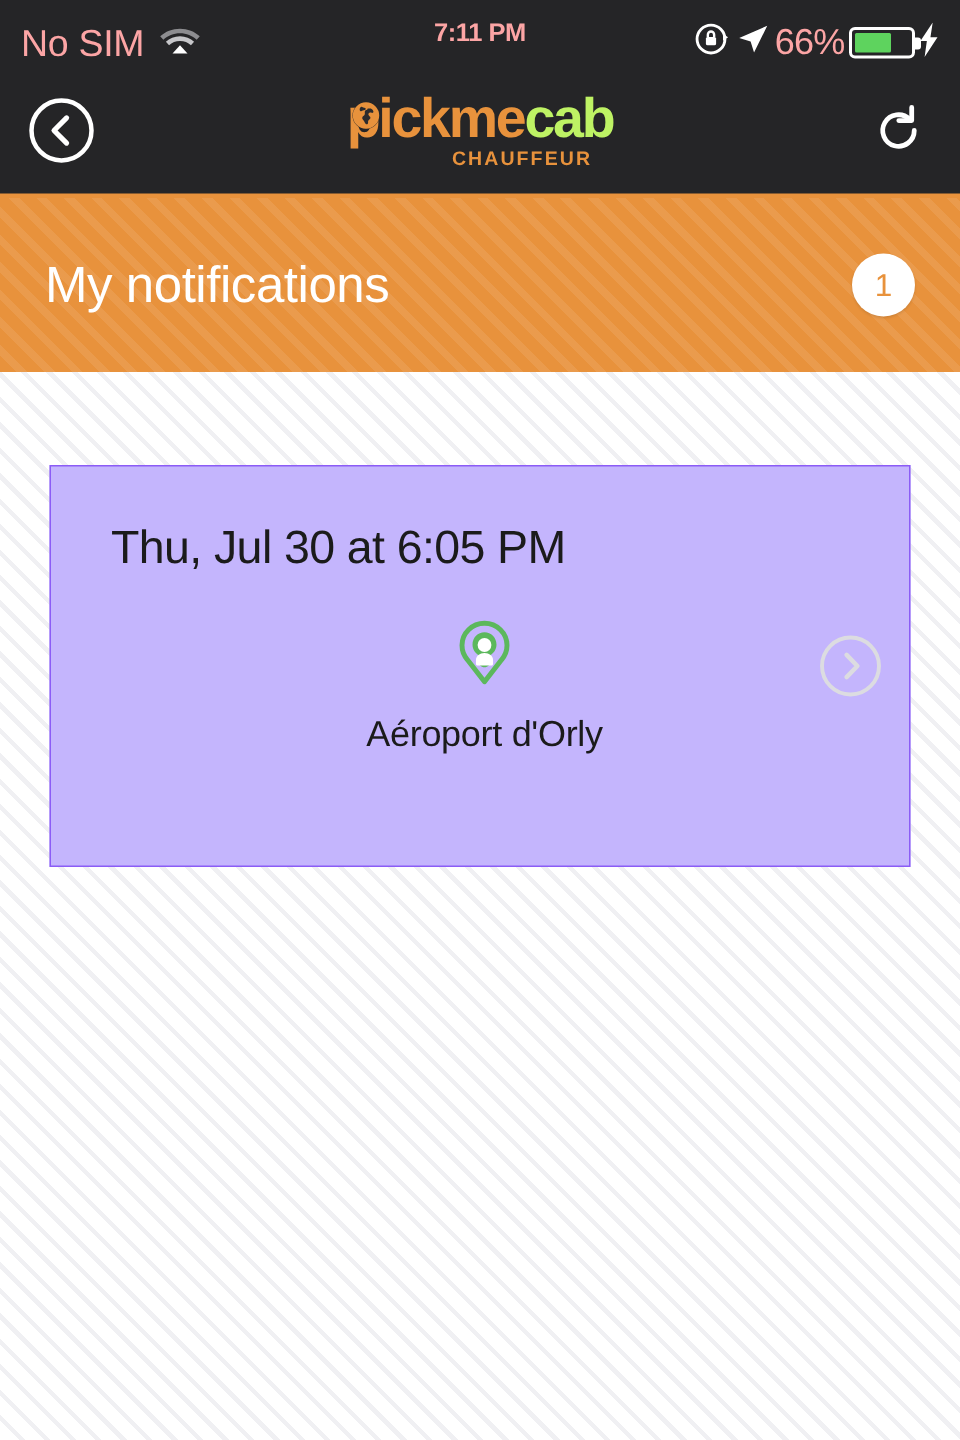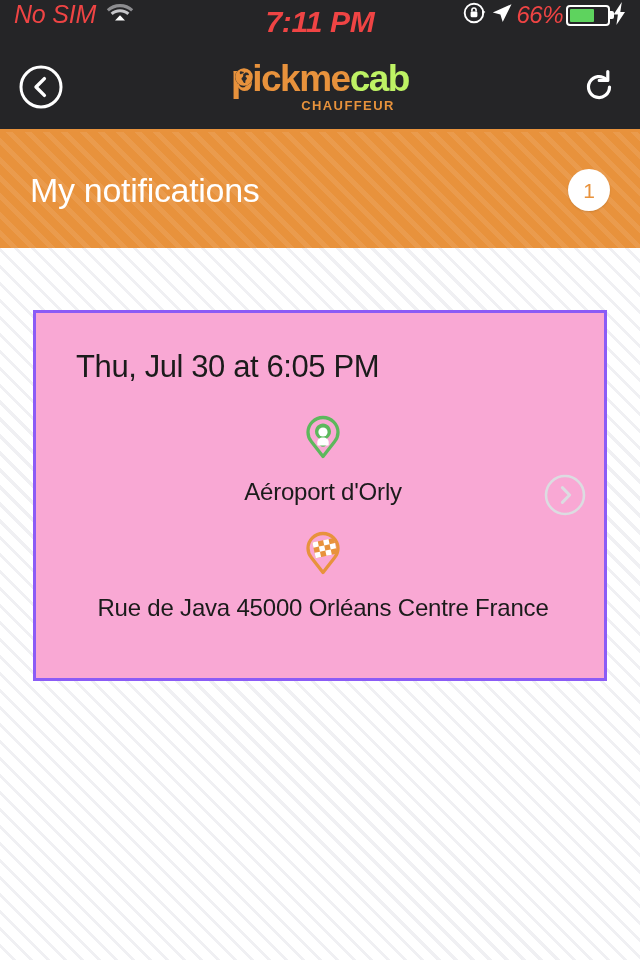--- a/index.html
+++ b/index.html
@@ -21,34 +21,33 @@
         45deg,
         #ffffff 0px, #ffffff 9px,
         #f0f0f3 9px, #f0f0f3 12px);
   }
 
   
   #status-bar {
     position:relative;
     height:44px;
     background:#252527;
-    color:#ef4444;
+    color:#fca5a5;
     display:flex;
-    align-items:flex-start;
+    align-items:flex-end;
     padding:0 14px;
-    font-style:italic;
   }
   #status-left { display:flex; align-items:center; gap:10px; }
   #status-carrier { font-size:25px; letter-spacing:-0.2px; font-weight:400; }
   #status-center {
     position:absolute; left:0; right:0; top:0; bottom:0;
     display:flex; align-items:center; justify-content:center;
     pointer-events:none;
   }
-  #status-time { font-size:30px; font-weight:700; letter-spacing:-0.3px; }
+  #status-time { font-size:17px; font-weight:700; letter-spacing:-0.3px; }
   #status-right {
     margin-left:auto; display:flex; align-items:center; gap:3px;
     position:relative; z-index:2;
   }
   #status-battery-text { font-size:24px; letter-spacing:-0.5px; }
 
   .batt-shell {
     width:44px; height:21px;
     border:2px solid #ffffff; border-radius:4px;
     position:relative; display:flex; align-items:center;
@@ -119,22 +118,22 @@
     box-shadow:0 1px 2px rgba(0,0,0,0.12);
   }
 
   
   #content {
     position:relative;
     padding:62px 33px 0 33px;
   }
   #notification-card {
     position:relative;
-    background:#f9a8d4;
-    border:3px solid #8b5cf6;
+    background:#c4b5fd;
+    border:1px solid #8b5cf6;
     min-height:268px;
     padding:36px 34px 30px 40px;
   }
   #card-date {
     font-size:31px; color:#1b1b1b; letter-spacing:-0.4px;
     margin-bottom:30px;
   }
   .addr-row {
     display:flex; align-items:center;
     gap:20px; margin-bottom:26px;flex-direction:column;
@@ -252,35 +251,20 @@
     <div class="addr-row">
       <svg class="pin-icon" viewBox="0 0 40 44">
         <path d="M20 2.5c-8.3 0-15 6.6-15 14.7 0 3.6 1.3 6.9 3.5 9.5L20 41.5l11.5-14.8c2.2-2.6 3.5-5.9 3.5-9.5 0-8.1-6.7-14.7-15-14.7z" fill="none" stroke="#5cb85c" stroke-width="3.3" stroke-linejoin="round"></path>
         <path d="M20 8.5c4.4 0 8 3.6 8 8.1 0 3-1.6 5.6-4 7v4.2c0 2.2-1.8 4-4 4s-4-1.8-4-4v-4.2c-2.4-1.4-4-4-4-7 0-4.5 3.6-8.1 8-8.1z" fill="#5cb85c"></path>
         <circle cx="20" cy="17" r="4.6" fill="#ffffff"></circle>
         <path d="M20 22.4c3.2 0 5.7 2.1 5.7 4.6v2.6c0 .6-.5 1-1 1h-9.4c-.5 0-1-.4-1-1v-2.6c0-2.5 2.5-4.6 5.7-4.6z" fill="#ffffff"></path>
       </svg>
       <span class="addr-text">Aéroport d'Orly</span>
     </div>
 
-    <div class="addr-row">
-      <svg class="pin-icon" viewBox="0 0 40 44">
-        <path d="M20 2.5c-8.3 0-15 6.6-15 14.7 0 3.6 1.3 6.9 3.5 9.5L20 41.5l11.5-14.8c2.2-2.6 3.5-5.9 3.5-9.5 0-8.1-6.7-14.7-15-14.7z" fill="none" stroke="#e8923c" stroke-width="3.3" stroke-linejoin="round"></path>
-        <g transform="rotate(-12 22 18)">
-          <rect x="11" y="9" width="22" height="16" fill="#e8923c"></rect>
-          <rect x="11" y="9" width="5.5" height="5.3" fill="#ffffff"></rect>
-          <rect x="22" y="9" width="5.5" height="5.3" fill="#ffffff"></rect>
-          <rect x="16.5" y="14.3" width="5.5" height="5.3" fill="#ffffff"></rect>
-          <rect x="27.5" y="14.3" width="5.5" height="5.3" fill="#ffffff"></rect>
-          <rect x="11" y="19.6" width="5.5" height="5.4" fill="#ffffff"></rect>
-          <rect x="22" y="19.6" width="5.5" height="5.4" fill="#ffffff"></rect>
-        </g>
-      </svg>
-      <span class="addr-text">Rue de Java 45000 Orléans Centre France</span>
-    </div>
 
     <div id="card-chevron">
       <svg width="42" height="42" viewBox="0 0 42 42">
         <circle cx="21" cy="21" r="19" fill="none" stroke="#dcdce1" stroke-width="2.6"></circle>
         <path d="M18.4 13.6 25.6 21l-7.2 7.4" fill="none" stroke="#dcdce1" stroke-width="3" stroke-linecap="round" stroke-linejoin="round"></path>
       </svg>
     </div>
 
   </div>
 </div>

